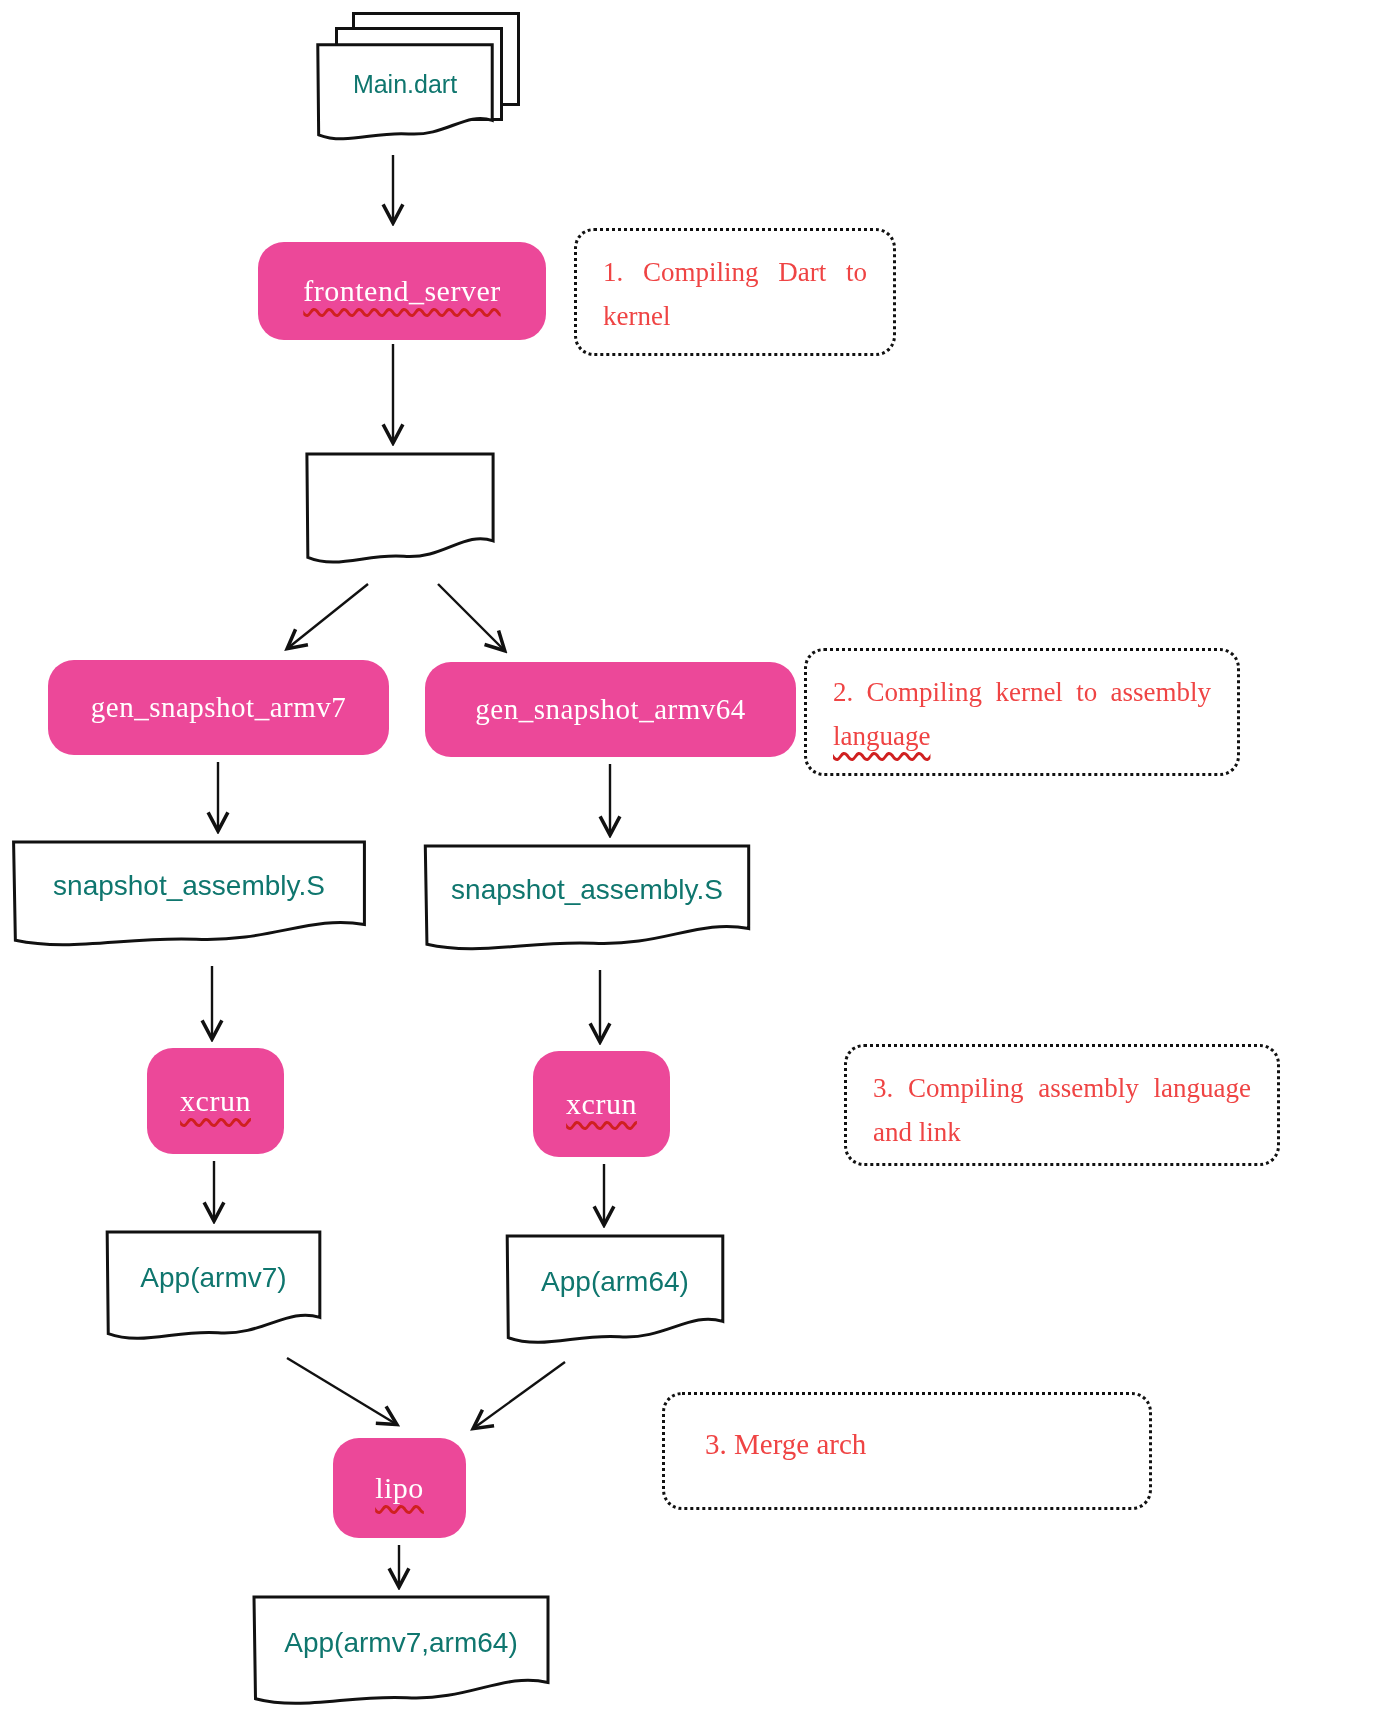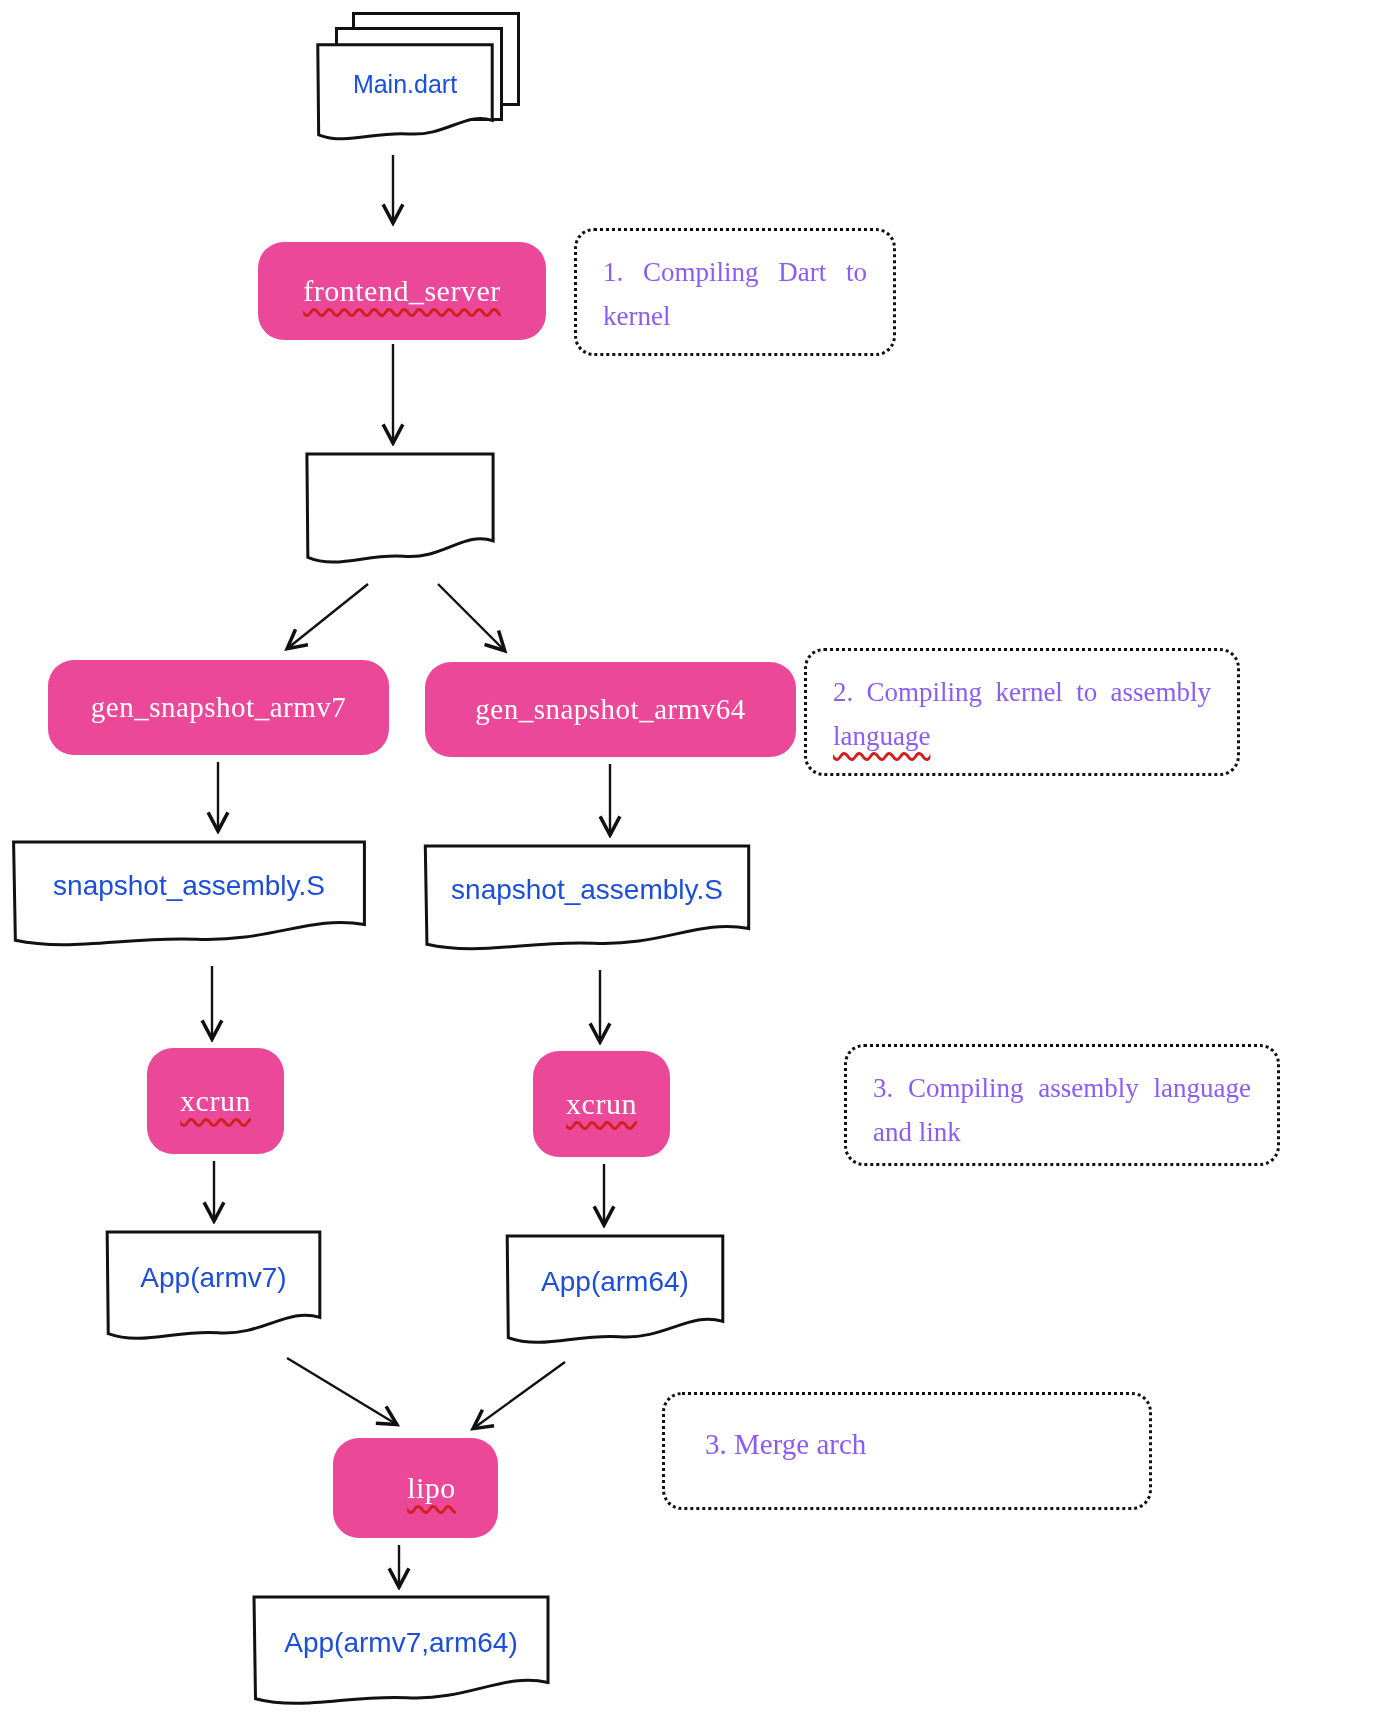--- a/index.html
+++ b/index.html
@@ -18,27 +18,27 @@
   .squiggle{
     text-decoration-line:underline;text-decoration-style:wavy;
     text-decoration-color:#d02020;text-decoration-thickness:2.5px;text-underline-offset:7px;
   }
   
   .doc{position:absolute;}
   .doc svg{position:absolute;left:0;top:0;width:100%;height:100%;}
   .doc .lbl{
     position:absolute;left:0;right:0;top:0;bottom:26px;
     display:flex;align-items:center;justify-content:center;
-    font-size:28px;color:#1d4ed8;font-family:"Liberation Sans",sans-serif;
+    font-size:28px;color:#0f766e;font-family:"Liberation Sans",sans-serif;
   }
   .page-rect{position:absolute;background:#ffffff;border:3px solid #111111;box-sizing:border-box;}
   
   .note{
     position:absolute;border:3px dotted #111111;border-radius:20px;box-sizing:border-box;
-    padding:20px 26px;font-family:"Liberation Serif",serif;font-size:27px;color:#8b5cf6;
+    padding:20px 26px;font-family:"Liberation Serif",serif;font-size:27px;color:#ef4444;
     line-height:1.62;background:#ffffff;
   }
   .note .jline{text-align:justify;text-align-last:justify;}
   .note .lline{text-align:left;}
   #arrows{position:absolute;left:0;top:0;width:1374px;height:1736px;pointer-events:none;}
   #arrows line{stroke:#111111;stroke-width:2.4;}
 </style>
 </head>
 <body>
 
@@ -136,21 +136,21 @@
     <svg viewBox="0 0 200 120" preserveAspectRatio="none">
       <path d="M2,2 L198,2 L198,86 C168,76 146,104 104,101 C66,98 34,114 3,102 Z" fill="#ffffff" stroke="#111111" stroke-width="3" vector-effect="non-scaling-stroke"></path>
     </svg>
     <div class="lbl">App(arm64)</div>
   </div>
 
   <div class="note" style="left:662px;top:1392px;width:490px;height:118px;padding-top:26px;padding-left:40px;font-size:29px;">
     <div class="lline">3. Merge arch</div>
   </div>
 
-  <div class="process abs" style="left:333px;top:1438px;width:133px;height:100px;padding-left:32px;">
+  <div class="process abs" style="left:333px;top:1438px;width:133px;height:100px;">
     <span class="lbl squiggle">lipo</span>
   </div>
 
   <div class="doc" style="left:251px;top:1595px;width:300px;height:122px;">
     <svg viewBox="0 0 200 120" preserveAspectRatio="none">
       <path d="M2,2 L198,2 L198,86 C168,76 146,104 104,101 C66,98 34,114 3,102 Z" fill="#ffffff" stroke="#111111" stroke-width="3" vector-effect="non-scaling-stroke"></path>
     </svg>
     <div class="lbl">App(armv7,arm64)</div>
   </div>
 

